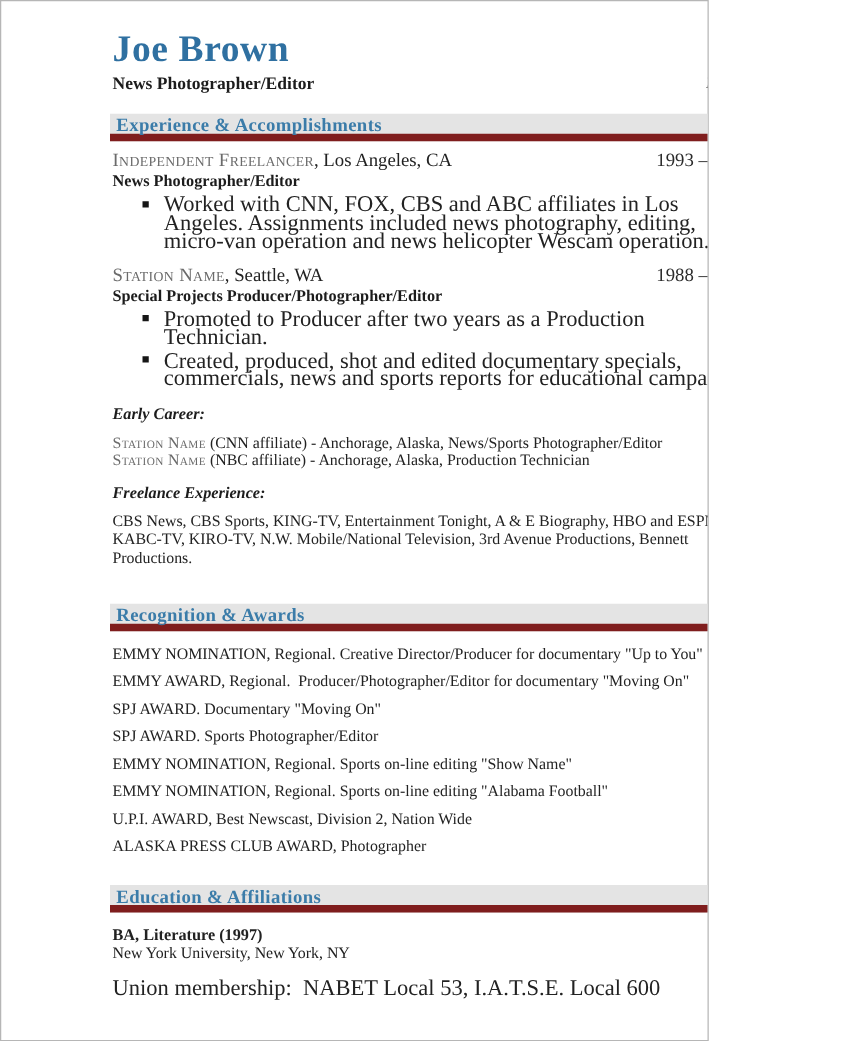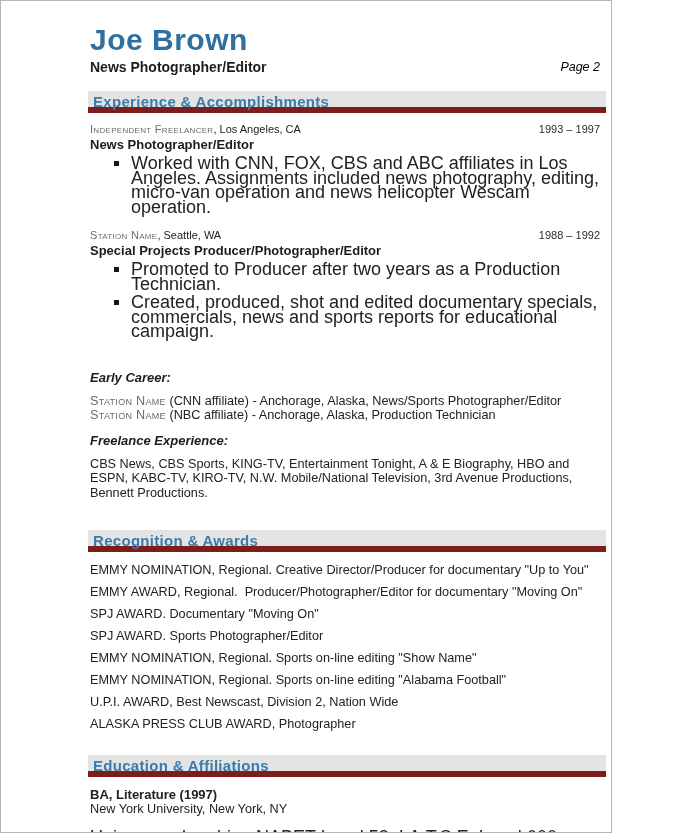--- a/index.html
+++ b/index.html
@@ -1,22 +1,22 @@
 <!DOCTYPE html>
 <html><head>
 <meta charset="utf-8">
 <style>
   html,body { margin:0; padding:0; background:#fff; }
   .page {
     position:relative;
-    width:612px; height:833px;
+    width:567px; height:833px;
     box-sizing:border-box;
     background:#ffffff;
     border:1px solid #b6b6b6;
-    font-family:Liberation Sans, sans-serif;
+    font-family:Liberation Serif, serif;
     color:#222222;
     overflow:hidden;
     padding-left:27px;
   }
   .content { position:absolute; left:89px; top:0; width:516px; }
 
   
   .header-row { display:flex; justify-content:space-between; align-items:flex-end; margin-top:24px; }
   .resume-name { font-size:30px; line-height:30px; font-weight:bold; color:#2f70a1; letter-spacing:0.5px; }
   .resume-subtitle { font-size:14px; line-height:15px; font-weight:bold; color:#1c1c1c; margin-top:5px; }
@@ -31,33 +31,33 @@
     height:22px; line-height:21px;
     padding-left:5px;
     font-size:15px; font-weight:bold; color:#3b7ca9;
     letter-spacing:0.3px;
   }
   .bar-experience { margin-top:16px; }
   .bar-recognition { margin-top:30px; }
   .bar-education { margin-top:24px; }
 
   
-  .job-header { display:flex; justify-content:space-between; font-size:11px; line-height:15px; }
+  .job-header { display:flex; justify-content:space-between; font-size:15px; line-height:15px; }
   .job-header-1 { margin-top:9px; }
   .job-header-2 { margin-top:14px; }
   .smallcaps { font-variant:small-caps; color:#6b6b6b; letter-spacing:0.3px; }
   .job-dates { color:#2b2b2b; padding-right:6px; white-space:nowrap; }
   .job-role { font-size:13px; line-height:15px; font-weight:bold; color:#1c1c1c; }
   .bullet-list { margin-top:3px; }
   .bullet-item { position:relative; padding-left:41px; padding-right:5px; font-size:18px; line-height:14.5px; margin-top:4px; }
   .bullet-marker { position:absolute; left:24px; top:4.5px; width:5px; height:5px; background:#161616; }
 
   
   .sub-heading { font-size:13px; line-height:14px; font-weight:bold; font-style:italic; color:#1c1c1c; }
-  .h-early { margin-top:32px; }
+  .h-early { margin-top:14px; }
   .h-freelance { margin-top:12px; }
   .station-lines { margin-top:9px; }
   .station-line { font-size:12.7px; line-height:14px; }
   .freelance-text { margin-top:9px; font-size:12.7px; line-height:14.5px; padding-right:2px; }
 
   
   .award-list { margin-top:11px; }
   .award-line { font-size:12.7px; line-height:14px; margin-bottom:8px; white-space:pre-wrap; }
 
   

